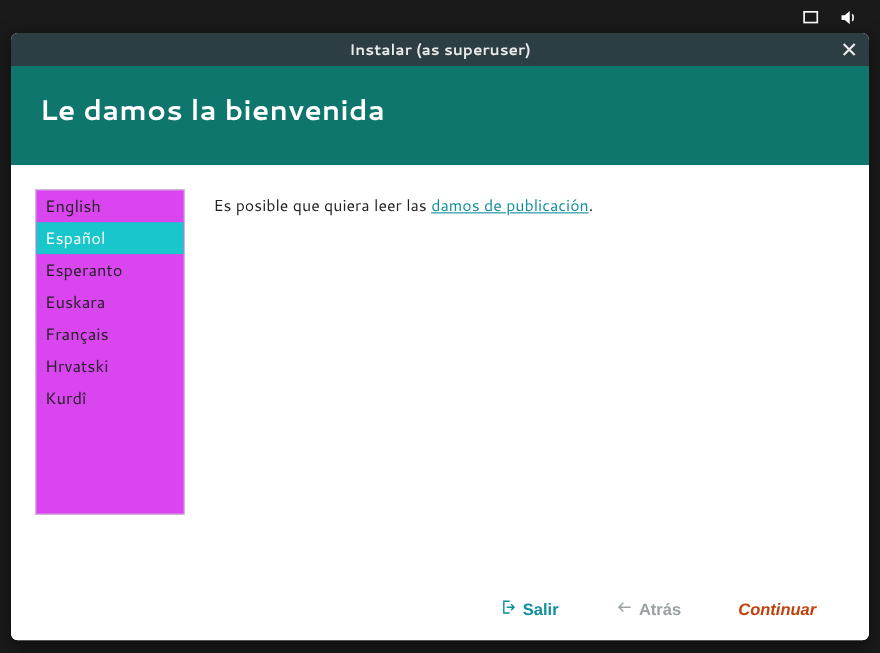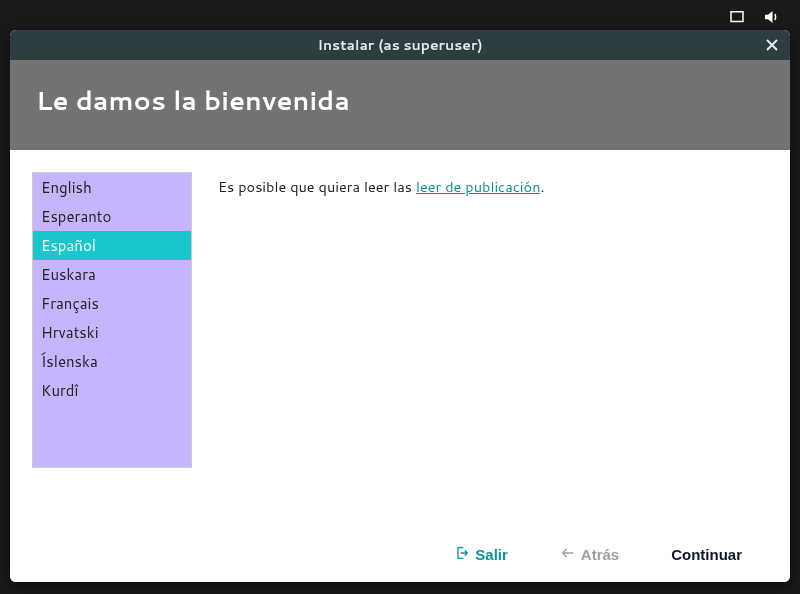--- a/index.html
+++ b/index.html
@@ -49,40 +49,40 @@
     .title-bar .close {
       position: absolute;
       right: 10px;
       top: 50%;
       transform: translateY(-50%);
       width: 16px; height: 16px;
       cursor: pointer;
     }
     .title-bar .close svg { width: 16px; height: 16px; stroke: #eaeaea; stroke-width: 2; }
     .header-band {
-      background: #737373;
+      background: #0f766e;
       padding: 22px 26px 32px 26px;
     }
     .header-band h1 {
       color: #fff;
       font-size: 26px;
       font-weight: 700;
     }
     .content {
       flex: 1;
       display: flex;
       padding: 22px 26px 10px 22px;
       gap: 26px;
       background: #fff;
       overflow: hidden;
     }
     .lang-list {
-      width: 160px;
+      width: 136px;
       border: 1px solid #ccc;
-      background: #c4b5fd;
+      background: #d946ef;
       overflow: hidden;
       height: 296px;
     }
     .lang-item {
       font-size: 15px;
       padding: 4px 8px;
       color: #222;
       cursor: pointer;
       white-space: nowrap;
     }
@@ -115,21 +115,21 @@
       align-items: center;
       gap: 5px;
       font-size: 15px;
       font-weight: 700;
       background: none;
       border: none;
       cursor: pointer;
     }
     .footer-btn.quit { color: #0f8f99; }
     .footer-btn.back { color: #9aa1a3; cursor: default; }
-    .footer-btn.continue { color: #0f172a; }
+    .footer-btn.continue { color: #c2410c; font-style: italic; }
     .footer-btn svg { width: 16px; height: 16px; }
     .footer-btn.quit svg { stroke: #0f8f99; fill: none; stroke-width: 2; }
     .footer-btn.back svg { stroke: #9aa1a3; fill: none; stroke-width: 2; }
   </style>
 </head>
 <body>
 
 <div class="outer-frame">
   <div class="top-system-bar">
     <span>
@@ -155,31 +155,30 @@
       </span>
     </div>
 
     <div class="header-band">
       <h1>Le damos la bienvenida</h1>
     </div>
 
     <div class="content">
       <div class="lang-list" id="lang-list">
           <div class="lang-item">English</div>
+          <div class="lang-item selected">Español</div>
           <div class="lang-item">Esperanto</div>
-          <div class="lang-item selected">Español</div>
           <div class="lang-item">Euskara</div>
           <div class="lang-item">Français</div>
           <div class="lang-item">Hrvatski</div>
-          <div class="lang-item">Íslenska</div>
           <div class="lang-item">Kurdî</div>
         </div>
       <div class="right-pane">
         <p class="release-notes">
-          <span>Es posible que quiera leer las </span><a href="#">leer de publicación</a><span>.</span>
+          <span>Es posible que quiera leer las </span><a href="#">damos de publicación</a><span>.</span>
         </p>
       </div>
     </div>
 
     <div class="footer">
       <button class="footer-btn quit">
         <span>
           <svg viewBox="0 0 24 24">
               <path d="M14 4h-8v16h8M10 12h10M16 8l4 4-4 4"></path>
             </svg>

